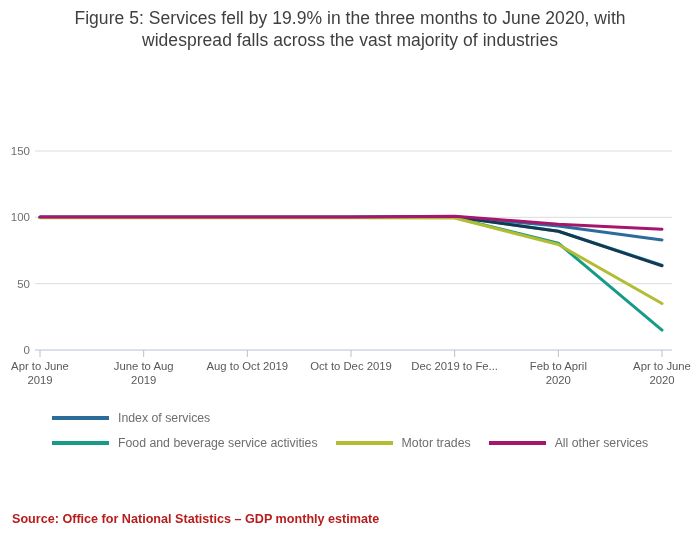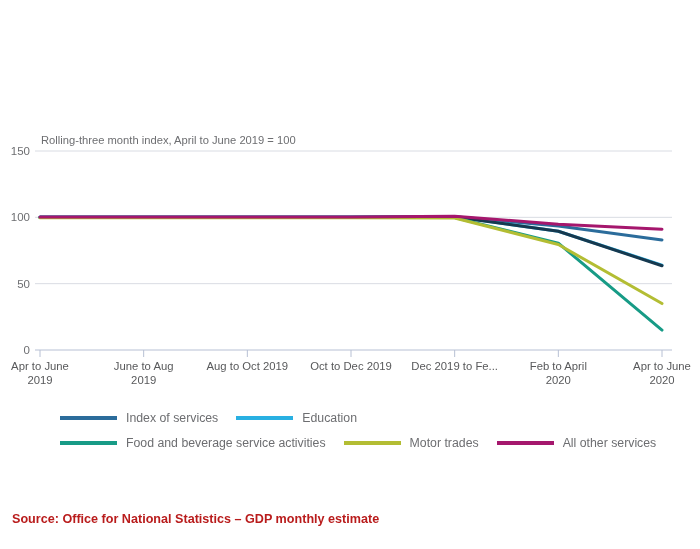--- a/index.html
+++ b/index.html
@@ -78,21 +78,21 @@
   }
   .xtick-label {
     font-family: "Liberation Sans", sans-serif;
     font-size: 11.3px;
     fill: #58595b;
   }
 
   
   .legend {
     position: absolute;
-    left: 60px;
+    left: 52px;
     top: 405px;
     width: 640px;
   }
   .legend-row {
     display: flex;
     align-items: center;
     height: 25px;
   }
   .legend-item {
     display: flex;
@@ -120,24 +120,24 @@
     font-size: 12.6px;
     font-weight: bold;
     color: #b91c1c;
   }
 </style>
 </head>
 <body>
 
 <div class="figure">
 
+  <div class="chart-title">Figure 5: Services fell by 19.9% in the three months to June 2020, with widespread falls across the vast majority of industries</div>
 
 
   <div class="plot-wrap">
-    <div class="plot-note">Rolling-three month index, April to June 2019 = 100</div>
 
     <svg class="chart-svg" viewBox="0 0 700 460">
       <g id="gridlines">
           <line x1="35" x2="672" y1="350" y2="350" stroke="#b7c0d4" stroke-width="1"></line>
           <line x1="35" x2="672" y1="283.6666666666667" y2="283.6666666666667" stroke="#d9dce3" stroke-width="1"></line>
           <line x1="35" x2="672" y1="217.33333333333334" y2="217.33333333333334" stroke="#d9dce3" stroke-width="1"></line>
           <line x1="35" x2="672" y1="151" y2="151" stroke="#d9dce3" stroke-width="1"></line>
         </g>
       <g id="yticks">
           <text x="30" y="354" text-anchor="end" class="ytick-label">0</text>
@@ -178,24 +178,20 @@
         </g>
     </svg>
   </div>
 
   <div class="legend" id="legend">
       <div class="legend-row">
         <div class="legend-item">
           <span class="legend-swatch" style="background: rgb(43, 108, 155);"></span>
           <span class="legend-label">Index of services</span>
         </div>
-        <div class="legend-item">
-          <span class="legend-swatch" style="background: rgb(41, 176, 226);"></span>
-          <span class="legend-label">Education</span>
-        </div>
       </div>
       <div class="legend-row">
         <div class="legend-item">
           <span class="legend-swatch" style="background: rgb(23, 155, 134);"></span>
           <span class="legend-label">Food and beverage service activities</span>
         </div>
         <div class="legend-item">
           <span class="legend-swatch" style="background: rgb(179, 189, 51);"></span>
           <span class="legend-label">Motor trades</span>
         </div>

